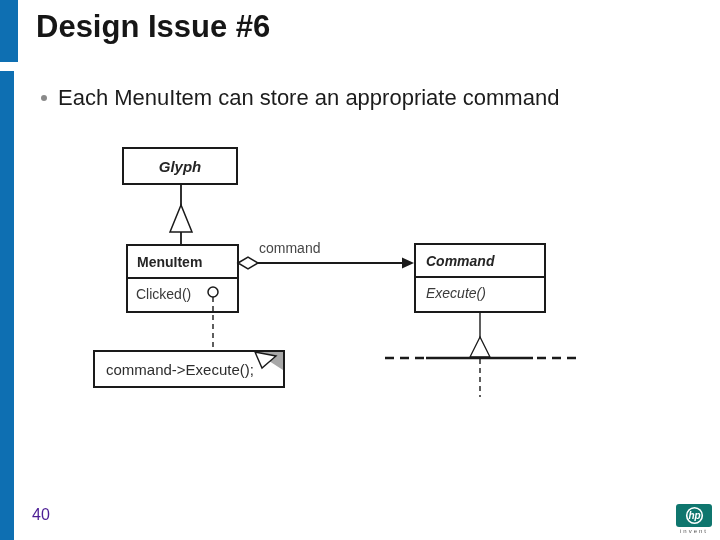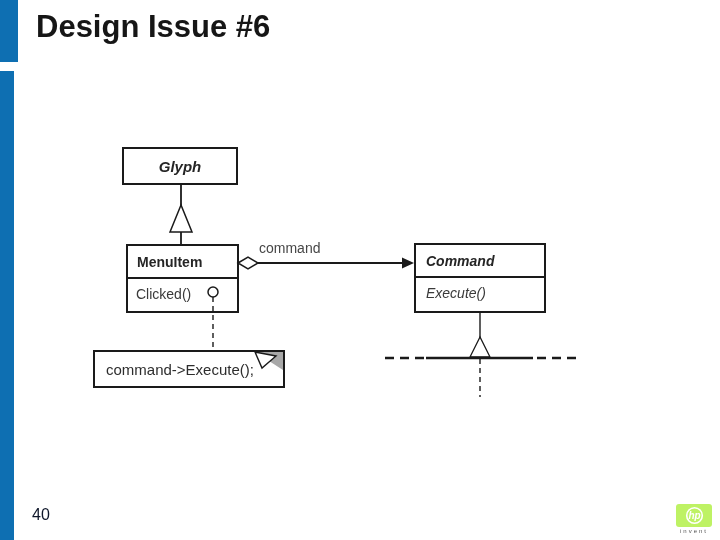--- a/index.html
+++ b/index.html
@@ -26,35 +26,39 @@
   .ink { stroke: #1a1a1a; }
   .cls-abstract { font: italic bold 15px "Liberation Sans", sans-serif; fill: #252525; }
   .cls-abstract-sm { font: italic bold 14px "Liberation Sans", sans-serif; fill: #252525; }
   .cls-concrete { font: bold 14px "Liberation Sans", sans-serif; fill: #252525; }
   .cls-method { font: 14px "Liberation Sans", sans-serif; fill: #3a3a3a; }
   .cls-method-italic { font: italic 14px "Liberation Sans", sans-serif; fill: #3a3a3a; }
   .assoc-label { font: 14px "Liberation Sans", sans-serif; fill: #474747; }
   .note-text { font: 15px "Liberation Sans", sans-serif; fill: #2d2d2d; }
 
   
-  .page-number { position: absolute; left: 32px; top: 506px; font-size: 16px; color: #0f172a; }
+  .page-number { position: absolute; left: 32px; top: 506px; font-size: 16px; color: #4c1d95; }
   .hp-logo { position: absolute; left: 676px; top: 504px; width: 36px; height: 31px; }
-  .hp-badge { position: absolute; left: 0; top: 0; width: 36px; height: 23px; background: #bef264; border-radius: 3px; }
+  .hp-badge { position: absolute; left: 0; top: 0; width: 36px; height: 23px; background: #0f766e; border-radius: 3px; }
   .hp-tagline { position: absolute; left: 0; top: 24px; width: 36px; text-align: center; font-size: 6px; letter-spacing: 2px; color: #555555; }
 </style>
 </head>
 <body>
 
 <div class="slide">
 
   <div class="bar-top"></div>
   <div class="bar-side"></div>
 
   <div class="title">Design Issue #6</div>
 
+  <div class="bullet-row">
+    <div class="bullet-dot"></div>
+    <div class="bullet-text">Each MenuItem can store an appropriate command</div>
+  </div>
 
   <svg class="diagram" viewBox="0 0 720 540">
 
     <g>
       <rect x="123" y="148" width="114" height="36" fill="#ffffff" class="ink" stroke-width="2"></rect>
       <text x="180" y="172" text-anchor="middle" class="cls-abstract">Glyph</text>
     </g>
 
     <g>
       <line x1="181" y1="184" x2="181" y2="206" class="ink" stroke-width="1.8"></line>

